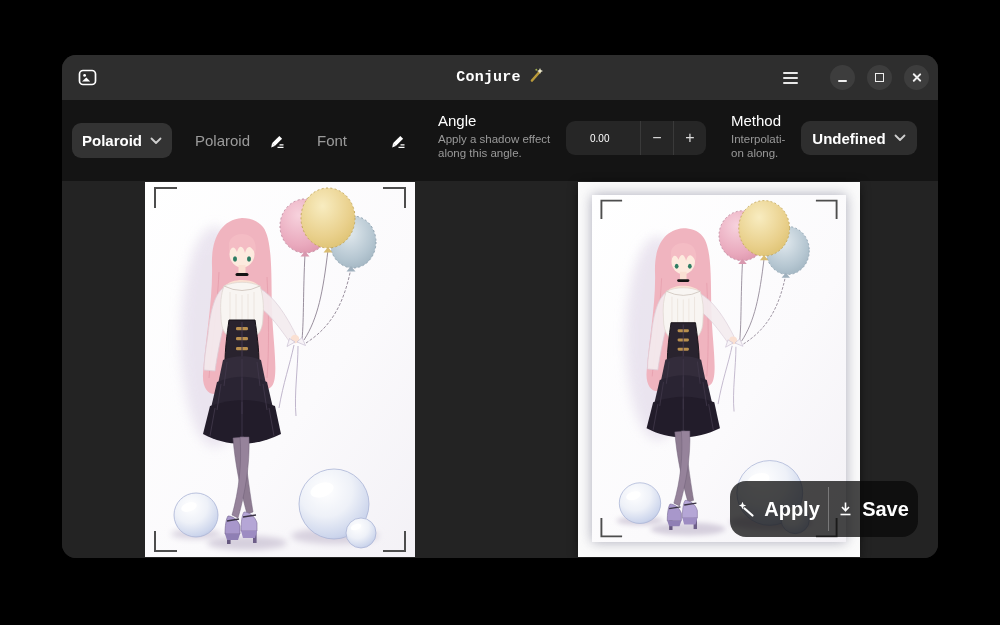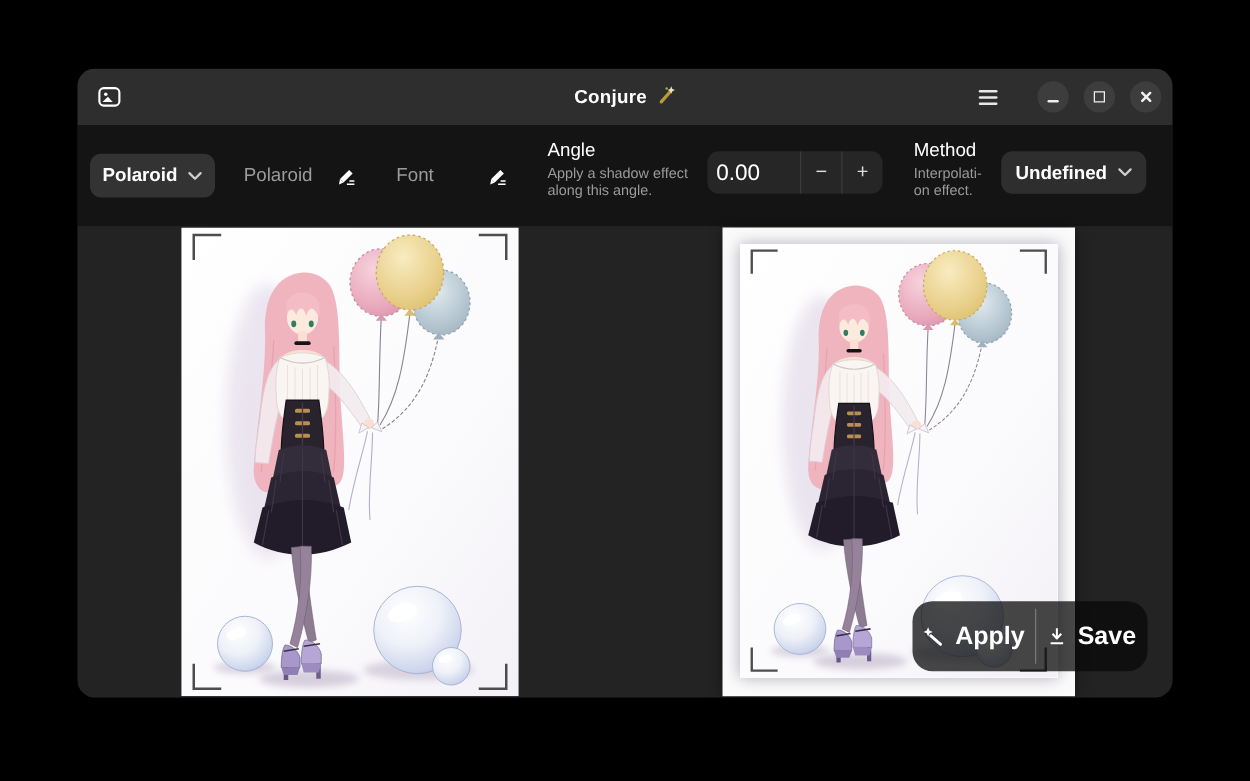--- a/index.html
+++ b/index.html
@@ -12,21 +12,21 @@
     position:absolute; left:62px; top:55px; width:876px; height:503px;
     border-radius:14px; overflow:hidden; background:#232323;
     box-shadow:0 10px 34px rgba(0,0,0,.85);
   }
   
   .titlebar { position:relative; height:45px; background:#2e2e2e; }
   .app-icon { position:absolute; left:16px; top:13px; width:19px; height:19px; }
   .title {
     position:absolute; left:0; right:0; top:0; height:45px;
     display:flex; align-items:center; justify-content:center; gap:7px;
-    color:#ffffff; font-weight:bold; font-size:15px; letter-spacing:.2px;
+    color:#ffffff; font-weight:bold; font-size:15px; letter-spacing:.2px;font-family:Liberation Mono, monospace;
   }
   .win-controls { position:absolute; right:9px; top:0; height:45px; display:flex; align-items:center; }
   .menu-btn { width:22px; height:22px; margin-right:17px; background:transparent; border:0;
     display:flex; flex-direction:column; justify-content:center; gap:3px; align-items:center; cursor:pointer; }
   .menu-btn span { display:block; width:15px; height:2px; background:#e8e8e8; border-radius:1px; }
   .circle { width:25px; height:25px; margin-left:12px; border-radius:50%; background:#3d3d3d; border:0;
     display:flex; align-items:center; justify-content:center; cursor:pointer; position:relative; }
   .glyph-min { width:9px; height:2px; background:#efefef; margin-top:6px; border-radius:1px; }
   .glyph-max { width:9px; height:9px; border:1.8px solid #efefef; }
   .glyph-close { position:relative; width:11px; height:11px; }
@@ -50,21 +50,21 @@
   .btn-font-edit { left:320px; }
   .group { position:absolute; top:12px; }
   .group-angle { left:376px; width:130px; }
   .group-method { left:669px; width:72px; }
   .g-title { color:#ffffff; font-size:15px; line-height:18px; }
   .g-desc { margin-top:3px; color:#9a9a9a; font-size:11.5px; line-height:13.5px; }
   .spinbox {
     position:absolute; left:504px; top:21px; width:140px; height:34px;
     background:#262626; border-radius:9px; display:flex; align-items:stretch; overflow:hidden;
   }
-  .spin-value { flex:1; display:flex; align-items:center; padding-left:7px; color:#fff; font-size:18px; }
+  .spin-value { flex:1; display:flex; align-items:center; padding-left:24px; color:#fff; font-size:10px; }
   .spin-btn { width:33px; background:transparent; border:0; border-left:1px solid #3a3a3a;
     color:#dcdcdc; font-size:16px; font-family:inherit; cursor:pointer; display:flex; align-items:center; justify-content:center; }
   .method-btn {
     position:absolute; left:739px; top:21px; width:116px; height:34px;
     background:#2e2e2e; border:0; border-radius:9px; color:#fff;
     font-weight:bold; font-size:15px; font-family:inherit;
     display:flex; align-items:center; justify-content:center; gap:8px; cursor:pointer;text-align:center;
   }
   
   .content { position:relative; height:377px; background:#232323; }
@@ -164,21 +164,21 @@
       <div class="spinbox">
         <span class="spin-value">0.00</span>
         <button class="spin-btn">−</button>
         <button class="spin-btn">+</button>
       </div>
 
       <div class="group group-method">
         <div class="g-title">Method</div>
         <div class="g-desc">
           <span>Interpolati-</span><br>
-          <span>on effect.</span>
+          <span>on along.</span>
         </div>
       </div>
 
       <button class="method-btn">
         <span>Undefined</span>
         <svg width="12" height="8" viewBox="0 0 12 8">
           <polyline points="1.5,1.5 6,6 10.5,1.5" fill="none" stroke="#cfcfcf" stroke-width="1.8" stroke-linecap="round" stroke-linejoin="round"></polyline>
         </svg>
       </button>
     </div>

